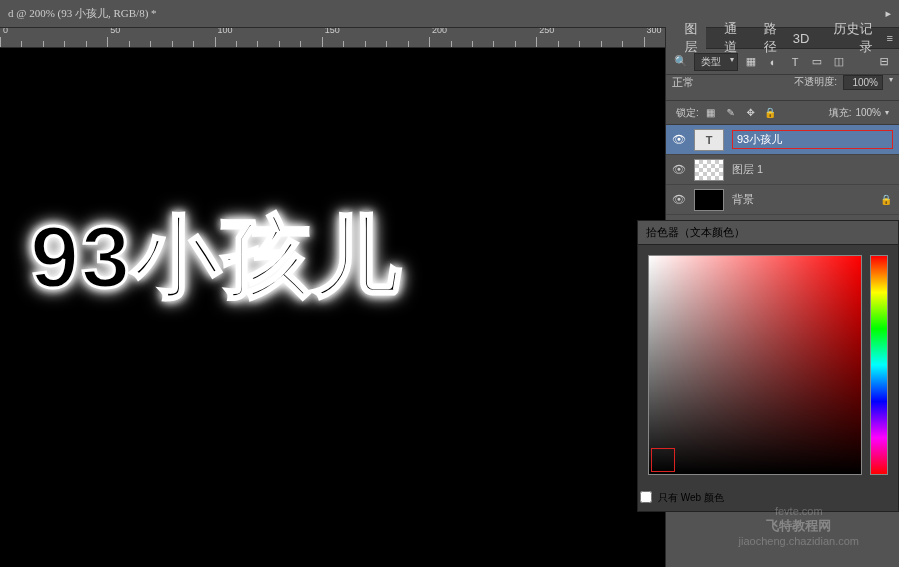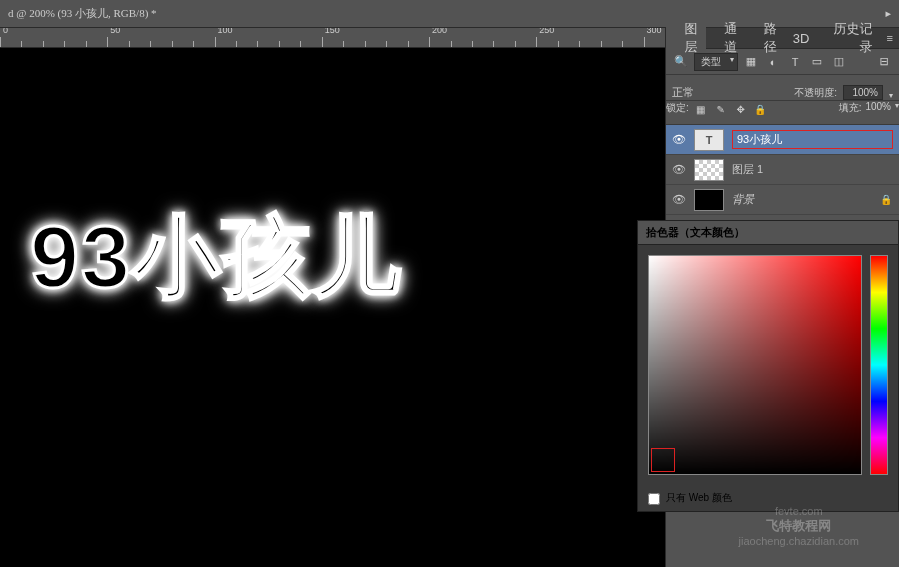--- a/index.html
+++ b/index.html
@@ -24,47 +24,47 @@
 .panel-tabs .tab { padding: 3px 8px; cursor: pointer; font-size: 13px; text-align: right; }
 .panel-tabs .tab.active { background: #535353; }
 .panel-tabs .spacer { flex: 1; }
 .panel-tabs .menu-btn { padding: 0 6px; cursor: pointer; }
 
 .filter-row { display: flex; align-items: center; height: 26px; padding: 0 6px; gap: 4px; border-bottom: 1px solid #3a3a3a; }
 .filter-row .select { background: #3a3a3a; border: 1px solid #2a2a2a; padding: 1px 16px 1px 6px; font-size: 10px; color: #ccc; position: relative; }
 .filter-row .select::after { content: "▾"; position: absolute; right: 3px; font-size: 8px; }
 .filter-row .icon-btn { width: 18px; height: 18px; display: flex; align-items: center; justify-content: center; cursor: pointer; font-size: 11px; }
 
-.blend-row { display: flex; align-items: flex-end; height: 26px; padding: 0 6px; gap: 6px; border-bottom: 1px solid #3a3a3a; }
+.blend-row { display: flex; align-items: flex-start; height: 26px; padding: 0 6px; gap: 6px; border-bottom: 1px solid #3a3a3a; }
 .blend-row .label { font-size: 10px; }
 .blend-row .val { background: #3a3a3a; border: 1px solid #2a2a2a; padding: 1px 4px; font-size: 10px; width: 40px; text-align: right; }
 
-.lock-row { display: flex; height: 24px; padding: 0 0; gap: 4px; font-size: 10px; border-bottom: 1px solid #3a3a3a; }
+.lock-row { display: flex; align-items: center; height: 24px; padding: 0 10px; gap: 4px; font-size: 10px; border-bottom: 1px solid #3a3a3a; }
 .lock-row .icon-btn { width: 16px; height: 16px; display: flex; align-items: center; justify-content: center; cursor: pointer; }
 
 .layer { display: flex; align-items: center; height: 30px; padding: 0 6px; gap: 8px; border-bottom: 1px solid #444; cursor: pointer; }
 .layer.selected { background: #5a7aa8; color: #fff; }
 .layer .eye { width: 14px; text-align: center; cursor: pointer; }
 .layer .thumb { width: 30px; height: 22px; background: #fff; border: 1px solid #888; display: flex; align-items: center; justify-content: center; font-size: 11px; }
 .layer .thumb.text { background: #e8e8e8; color: #555; font-weight: bold; }
 .layer .thumb.checker { background: repeating-conic-gradient(#ccc 0 25%, #fff 0 50%) 0 0/8px 8px; }
 .layer .thumb.black { background: #000; }
 .layer .name { flex: 1; font-size: 11px; }
 .layer.selected .name-box { border: 1px solid #d22; padding: 1px 4px; }
 .layer .lock-ic { font-size: 10px; }
 
 .layers-fill { height: 20px; }
 
 .color-picker { position: absolute; right: 0; top: 220px; width: 262px; background: #3a3a3a; border: 1px solid #222; z-index: 10; }
-.cp-title { background: #535353; padding: 4px 8px; font-size: 11px; border-bottom: 1px solid #222; display: flex; justify-content: space-between; font-weight: bold; }
+.cp-title { background: #535353; padding: 4px 8px; font-size: 11px; border-bottom: 1px solid #222; display: flex; justify-content: space-between; }
 .cp-body { padding: 10px; display: flex; gap: 8px; }
 .cp-field { width: 220px; height: 220px; background: linear-gradient(to top, #000, transparent), linear-gradient(to right, #fff, #f00); position: relative; border: 1px solid #888; }
 .cp-cursor { position: absolute; bottom: 2px; left: 2px; width: 24px; height: 24px; border: 1px solid #d22; }
 .cp-hue { width: 18px; height: 220px; background: linear-gradient(to bottom, #f00, #ff0, #0f0, #0ff, #00f, #f0f, #f00); border: 1px solid #888; }
-.cp-footer { padding: 6px 10px; display: flex; align-items: flex-end; gap: 6px; font-size: 10px; }
+.cp-footer { padding: 6px 2px; display: flex; align-items: flex-start; gap: 6px; font-size: 10px; }
 .cp-footer input[type=checkbox] { width: 12px; height: 12px; }
 
 .watermark { position: absolute; right: 40px; bottom: 20px; color: rgba(200,200,200,.35); font-size: 11px; text-align: center; pointer-events: none; z-index: 20; }
 .watermark .big { font-size: 13px; font-weight: bold; color: rgba(200,200,200,.45); }
 </style>
 </head>
 <body>
 
 <div class="top-bar">
   <span class="doc-title">d @ 200% (93 小孩儿, RGB/8) *</span>
@@ -160,21 +160,21 @@
       <span class="name name-box">93小孩儿</span>
     </div>
     <div class="layer">
       <span class="eye">👁</span>
       <span class="thumb checker"></span>
       <span class="name">图层 1</span>
     </div>
     <div class="layer">
       <span class="eye">👁</span>
       <span class="thumb black"></span>
-      <span class="name" style="font-style:italic">背景</span>
+      <span class="name" style="">背景</span>
       <span class="lock-ic">🔒</span>
     </div>
     <div class="layers-fill"></div>
   </div>
 </div>
 
 <div class="color-picker">
   <div class="cp-title">
     <span>拾色器（文本颜色）</span>
   </div>

